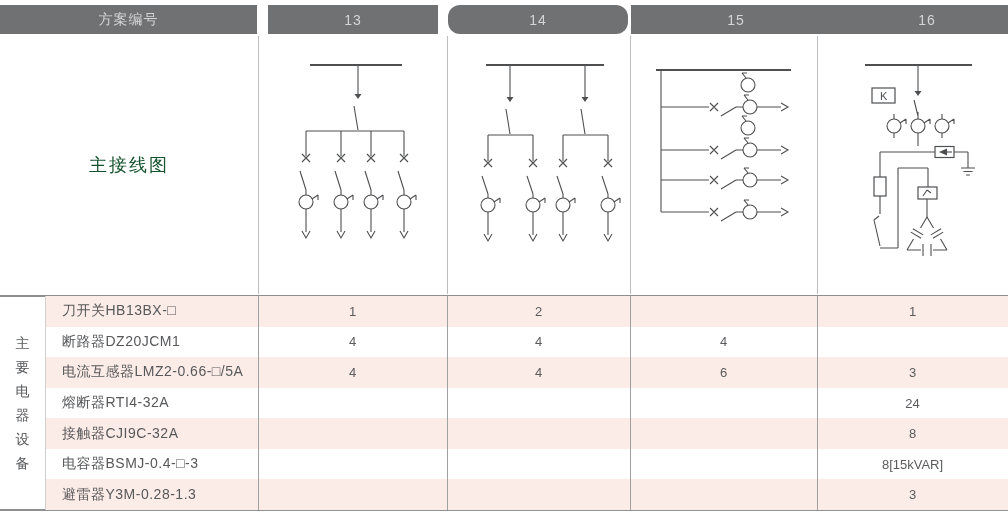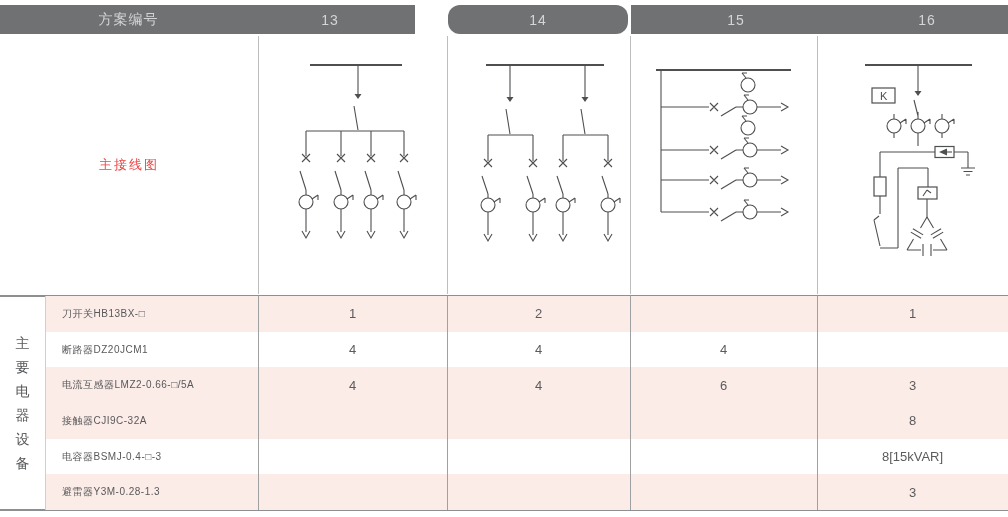--- a/index.html
+++ b/index.html
@@ -6,31 +6,31 @@
   body{font-family:"Liberation Sans","DejaVu Sans",sans-serif;}
   #stage{position:relative;width:1008px;height:517px;background:#ffffff;overflow:hidden;text-decoration:underline;}
 
   
   .hdr-cell{position:absolute;top:5px;height:29px;background:#6f7173;color:#d4d5d6;
     display:flex;align-items:center;justify-content:center;font-size:14px;letter-spacing:1px;}
 
   
   .diag-divider{position:absolute;top:36px;height:258px;width:1px;background:#bcbdbe;}
   #diagram-label{position:absolute;left:0;top:34px;width:258px;height:261px;
-    display:flex;align-items:center;justify-content:center;font-size:13px;color:#ef4444;letter-spacing:2px;}
+    display:flex;align-items:center;justify-content:center;font-size:18px;color:#14532d;letter-spacing:2px;}
   .diag-svg{position:absolute;top:34px;height:262px;}
 
   
   #equip-block{position:absolute;left:0;top:296px;width:1008px;height:214px;display:flex;flex-direction:column;}
   .equip-row{position:relative;flex:1;}
   .stripe{position:absolute;left:46px;right:0;top:0;bottom:0;}
   .equip-row.pink .stripe{background:#fcece8;}
   .equip-row.white .stripe{background:#ffffff;}
   .equip-name{position:absolute;left:62px;top:0;bottom:0;display:flex;align-items:center;
-    font-size:10px;color:#57585a;letter-spacing:0.5px;white-space:nowrap;text-align:right;}
+    font-size:14px;color:#57585a;letter-spacing:0.5px;white-space:nowrap;text-align:right;}
   .equip-val{position:absolute;top:0;bottom:0;display:flex;align-items:center;justify-content:center;
     font-size:13px;color:#5a5b5d;}
   .v13{left:258px;width:189px;} .v14{left:447px;width:183px;}
   .v15{left:630px;width:187px;} .v16{left:817px;width:191px;}
 
   
   .grid-v{position:absolute;top:296px;height:214px;width:1px;background:#9fa0a2;}
   .grid-v.light{background:#cfcfcf;}
   .hline{position:absolute;left:0;width:1008px;height:2px;background:#8e8f91;}
 
@@ -48,21 +48,21 @@
   .ktext{font-family:"Liberation Sans",sans-serif;font-size:11px;fill:#4e4f51;}
 </style>
 </head>
 <body>
 
 <div id="stage">
 
   <div class="hdr-cell" style="left:0;width:257px;">
     <span>方案编号</span>
   </div>
-  <div class="hdr-cell" style="left:245px;width:170px;">
+  <div class="hdr-cell" style="left:268px;width:170px;">
     <span>13</span>
   </div>
   <div class="hdr-cell" style="left:448px;width:180px;border-radius:12px;">
     <span>14</span>
   </div>
   <div class="hdr-cell" style="left:631px;width:184px;padding-left:13px;">
     <span>15</span>
   </div>
   <div class="hdr-cell" style="left:818px;width:218px;align-items:center;">
     <span>16</span>
@@ -213,20 +213,28 @@
       <span class="equip-val v16"></span>
     </div>
     <div class="equip-row pink">
       <div class="stripe"></div>
       <span class="equip-name">电流互感器LMZ2-0.66-□/5A</span>
       <span class="equip-val v13">4</span>
       <span class="equip-val v14">4</span>
       <span class="equip-val v15">6</span>
       <span class="equip-val v16">3</span>
     </div>
+    <div class="equip-row white">
+      <div class="stripe"></div>
+      <span class="equip-name">熔断器RTI4-32A</span>
+      <span class="equip-val v13"></span>
+      <span class="equip-val v14"></span>
+      <span class="equip-val v15"></span>
+      <span class="equip-val v16">24</span>
+    </div>
     <div class="equip-row pink">
       <div class="stripe"></div>
       <span class="equip-name">接触器CJI9C-32A</span>
       <span class="equip-val v13"></span>
       <span class="equip-val v14"></span>
       <span class="equip-val v15"></span>
       <span class="equip-val v16">8</span>
     </div>
     <div class="equip-row white">
       <div class="stripe"></div>

